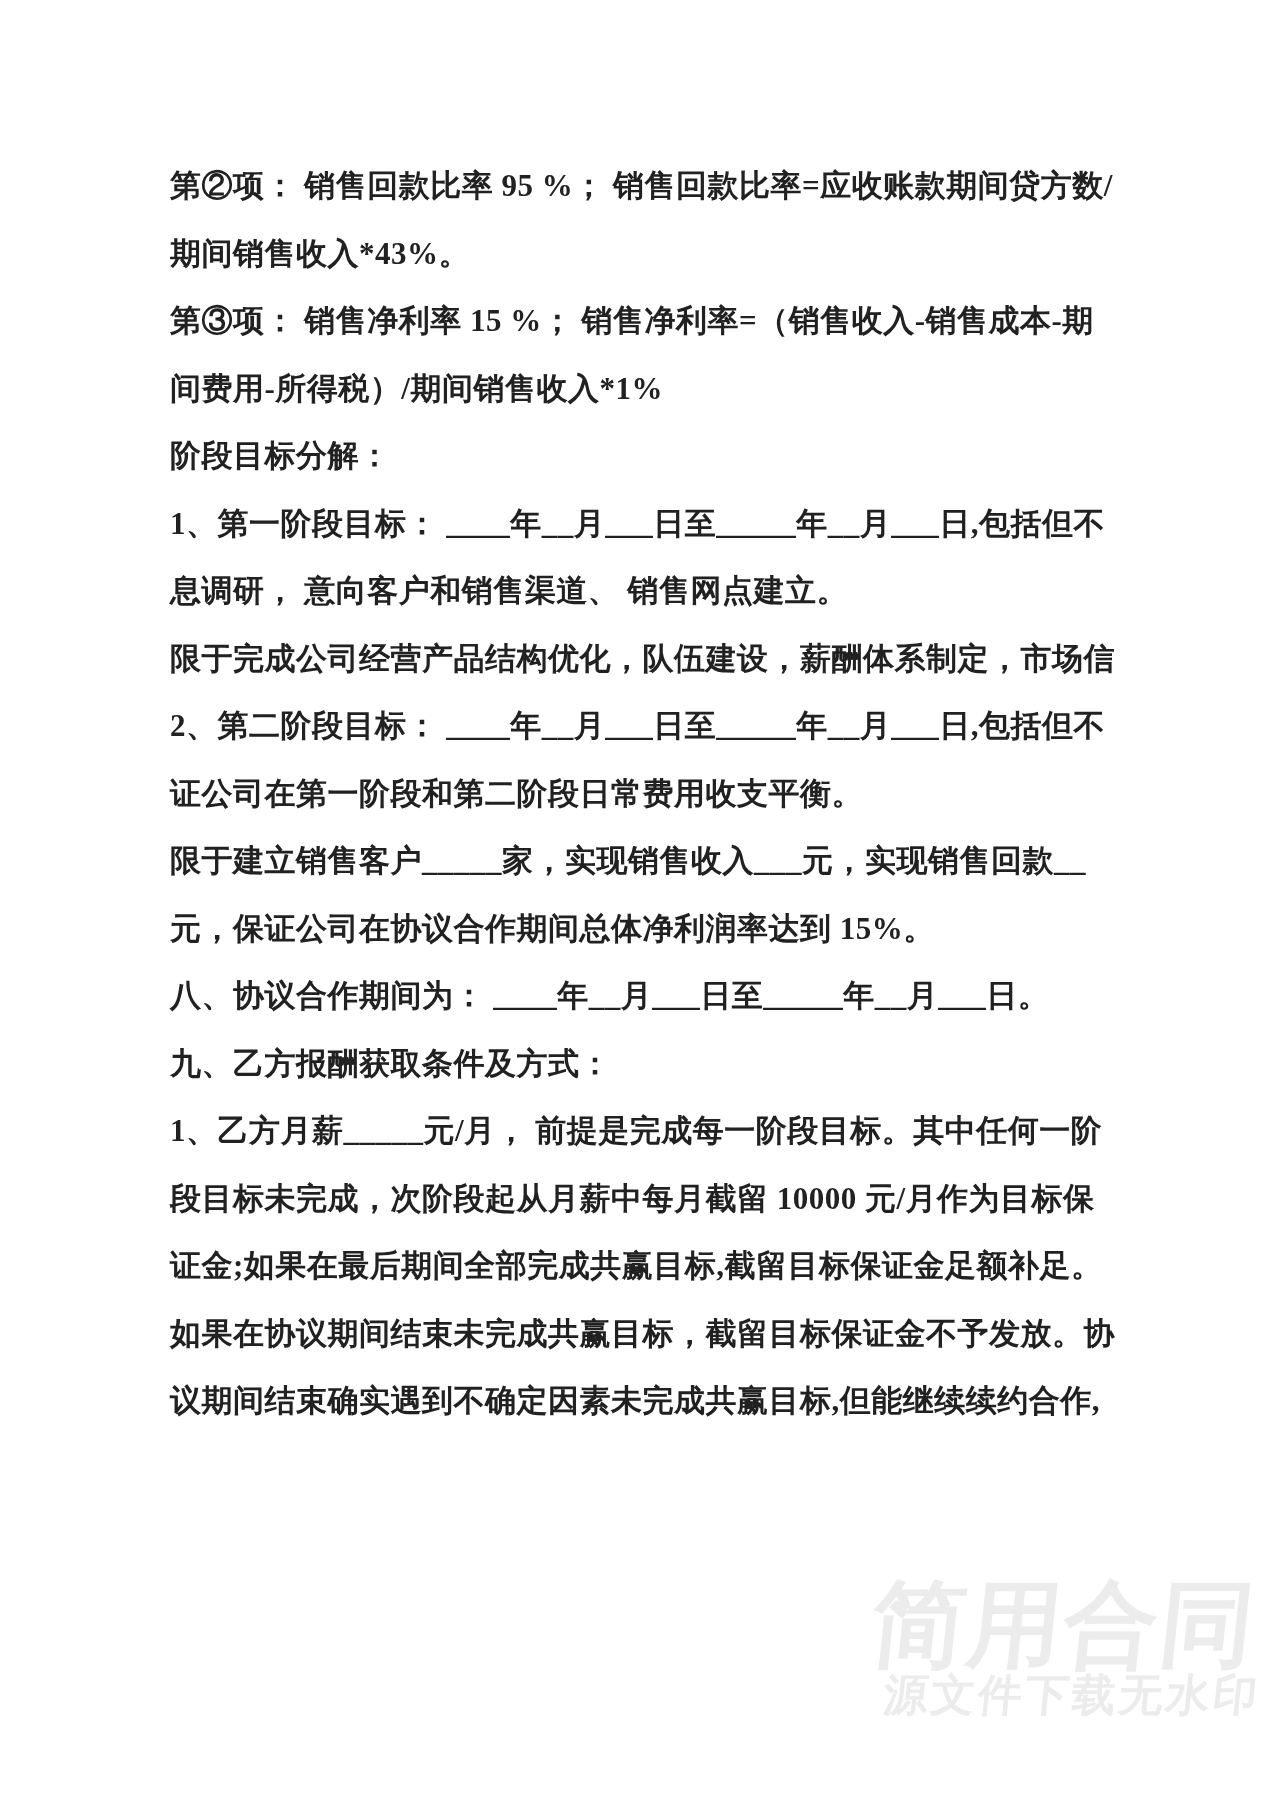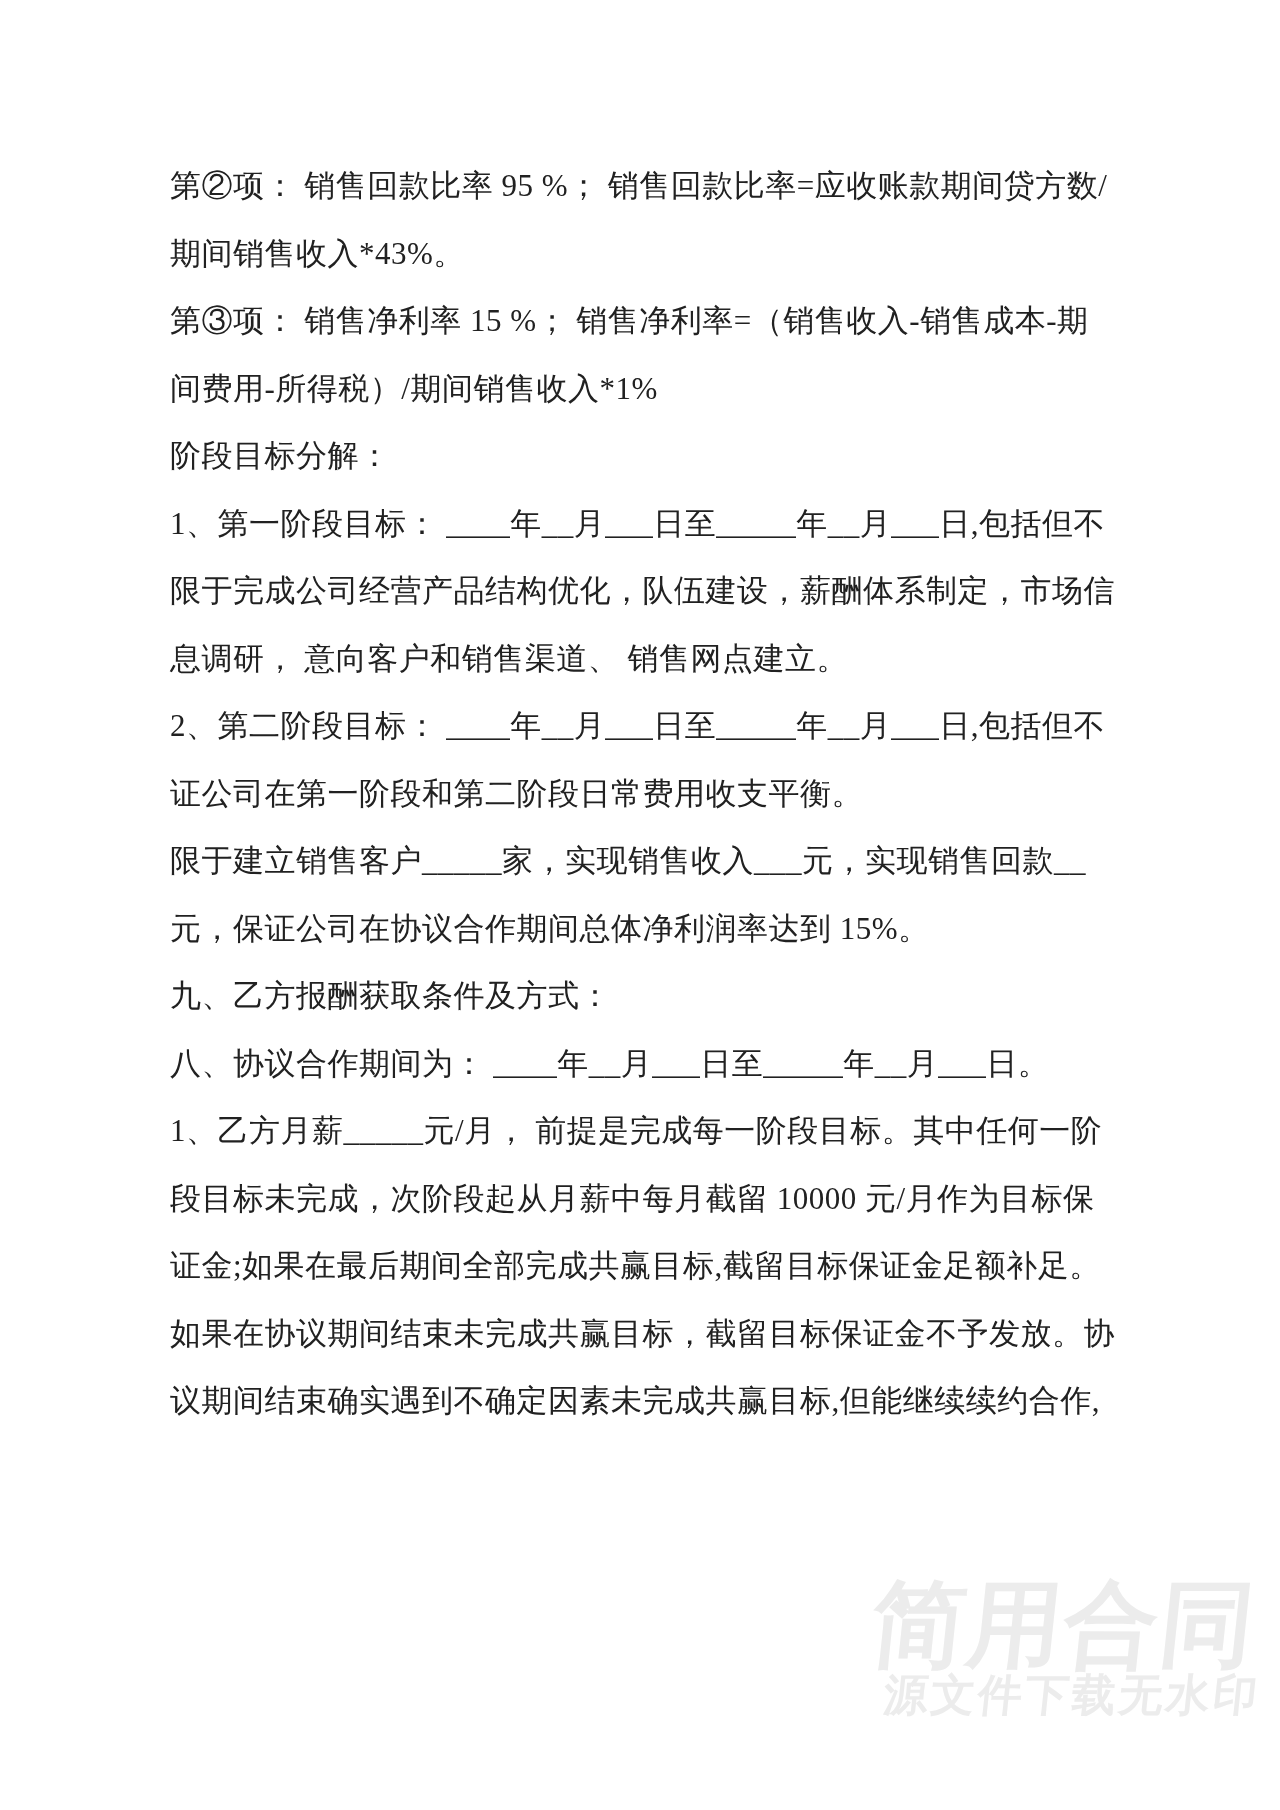--- a/index.html
+++ b/index.html
@@ -54,35 +54,35 @@
 </style>
 </head>
 <body>
 
 <div class="page" style="background: rgb(255, 255, 255);">
 
   <div class="watermark wm-title" style="color: rgb(236, 236, 236);">简用合同</div>
 
   <div class="watermark wm-subtitle" style="color: rgb(236, 236, 236);">源文件下载无水印</div>
 
-  <div class="content" style="color: rgb(33, 33, 33);">
+  <div class="content" style="color: rgb(33, 33, 33); font-weight: bold;">
       <div class="doc-line">第②项： 销售回款比率 95 %； 销售回款比率=应收账款期间贷方数/</div>
       <div class="doc-line">期间销售收入*43%。</div>
       <div class="doc-line">第③项： 销售净利率 15 %； 销售净利率=（销售收入-销售成本-期</div>
       <div class="doc-line">间费用-所得税）/期间销售收入*1%</div>
       <div class="doc-line">阶段目标分解：</div>
       <div class="doc-line">1、第一阶段目标： ____年__月___日至_____年__月___日,包括但不</div>
+      <div class="doc-line">息调研， 意向客户和销售渠道、 销售网点建立。</div>
       <div class="doc-line">限于完成公司经营产品结构优化，队伍建设，薪酬体系制定，市场信</div>
-      <div class="doc-line">息调研， 意向客户和销售渠道、 销售网点建立。</div>
       <div class="doc-line">2、第二阶段目标： ____年__月___日至_____年__月___日,包括但不</div>
       <div class="doc-line">证公司在第一阶段和第二阶段日常费用收支平衡。</div>
       <div class="doc-line">限于建立销售客户_____家，实现销售收入___元，实现销售回款__</div>
       <div class="doc-line">元，保证公司在协议合作期间总体净利润率达到 15%。</div>
+      <div class="doc-line">八、协议合作期间为： ____年__月___日至_____年__月___日。</div>
       <div class="doc-line">九、乙方报酬获取条件及方式：</div>
-      <div class="doc-line">八、协议合作期间为： ____年__月___日至_____年__月___日。</div>
       <div class="doc-line">1、乙方月薪_____元/月， 前提是完成每一阶段目标。其中任何一阶</div>
       <div class="doc-line">段目标未完成，次阶段起从月薪中每月截留 10000 元/月作为目标保</div>
       <div class="doc-line">证金;如果在最后期间全部完成共赢目标,截留目标保证金足额补足。</div>
       <div class="doc-line">如果在协议期间结束未完成共赢目标，截留目标保证金不予发放。协</div>
       <div class="doc-line">议期间结束确实遇到不确定因素未完成共赢目标,但能继续续约合作,</div>
     </div>
 
 </div>
 
 </body></html>

